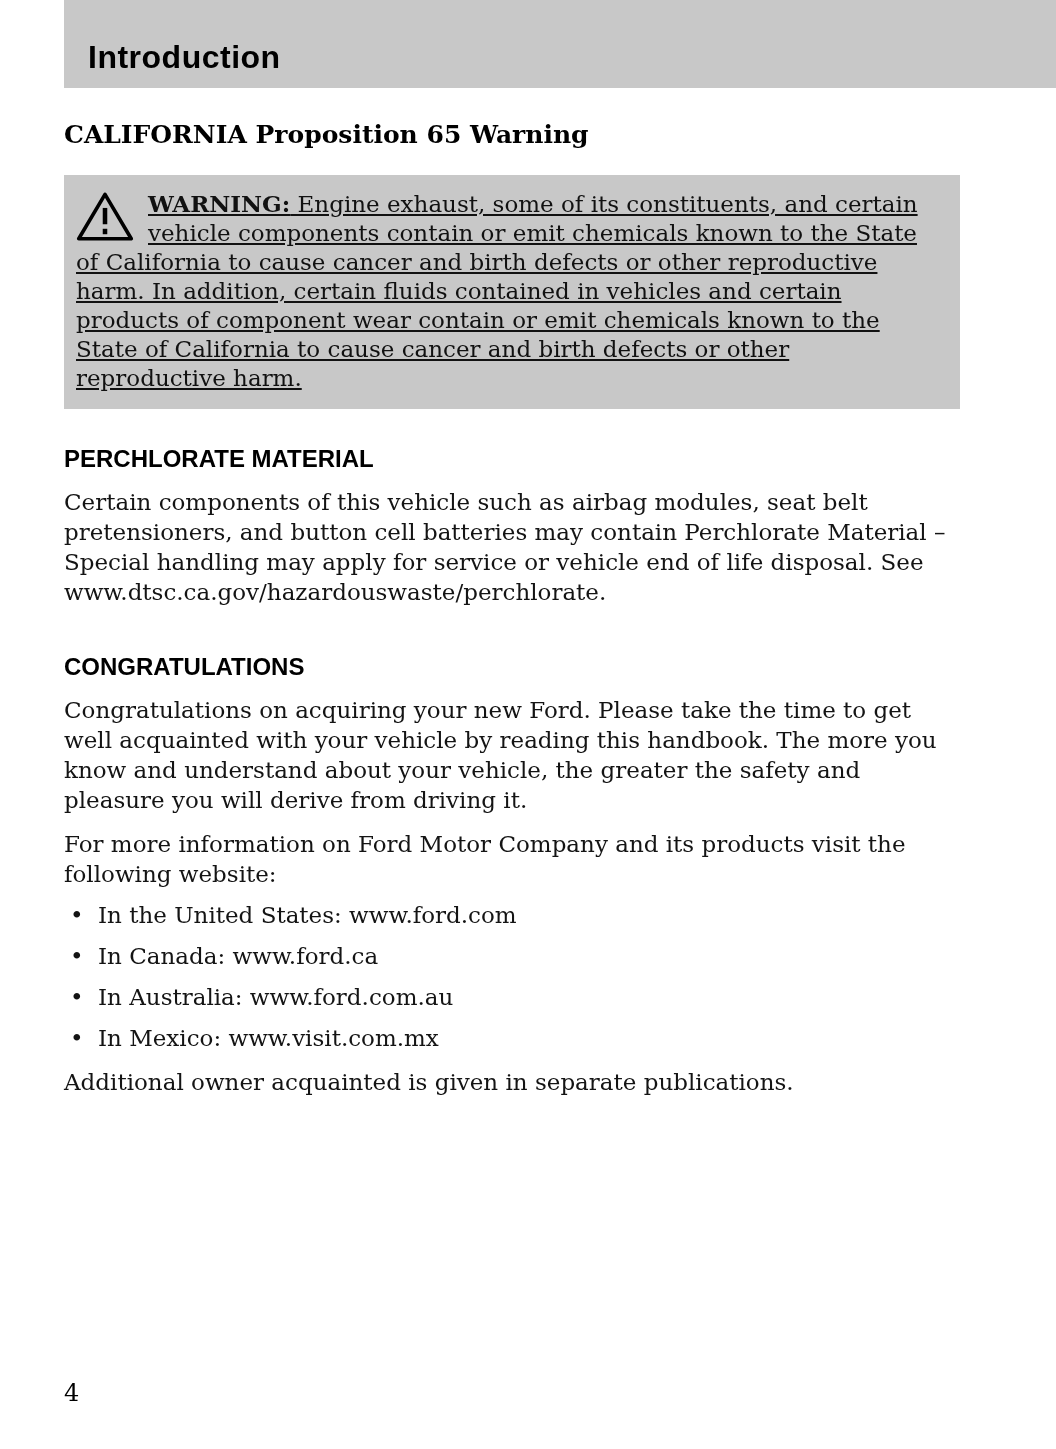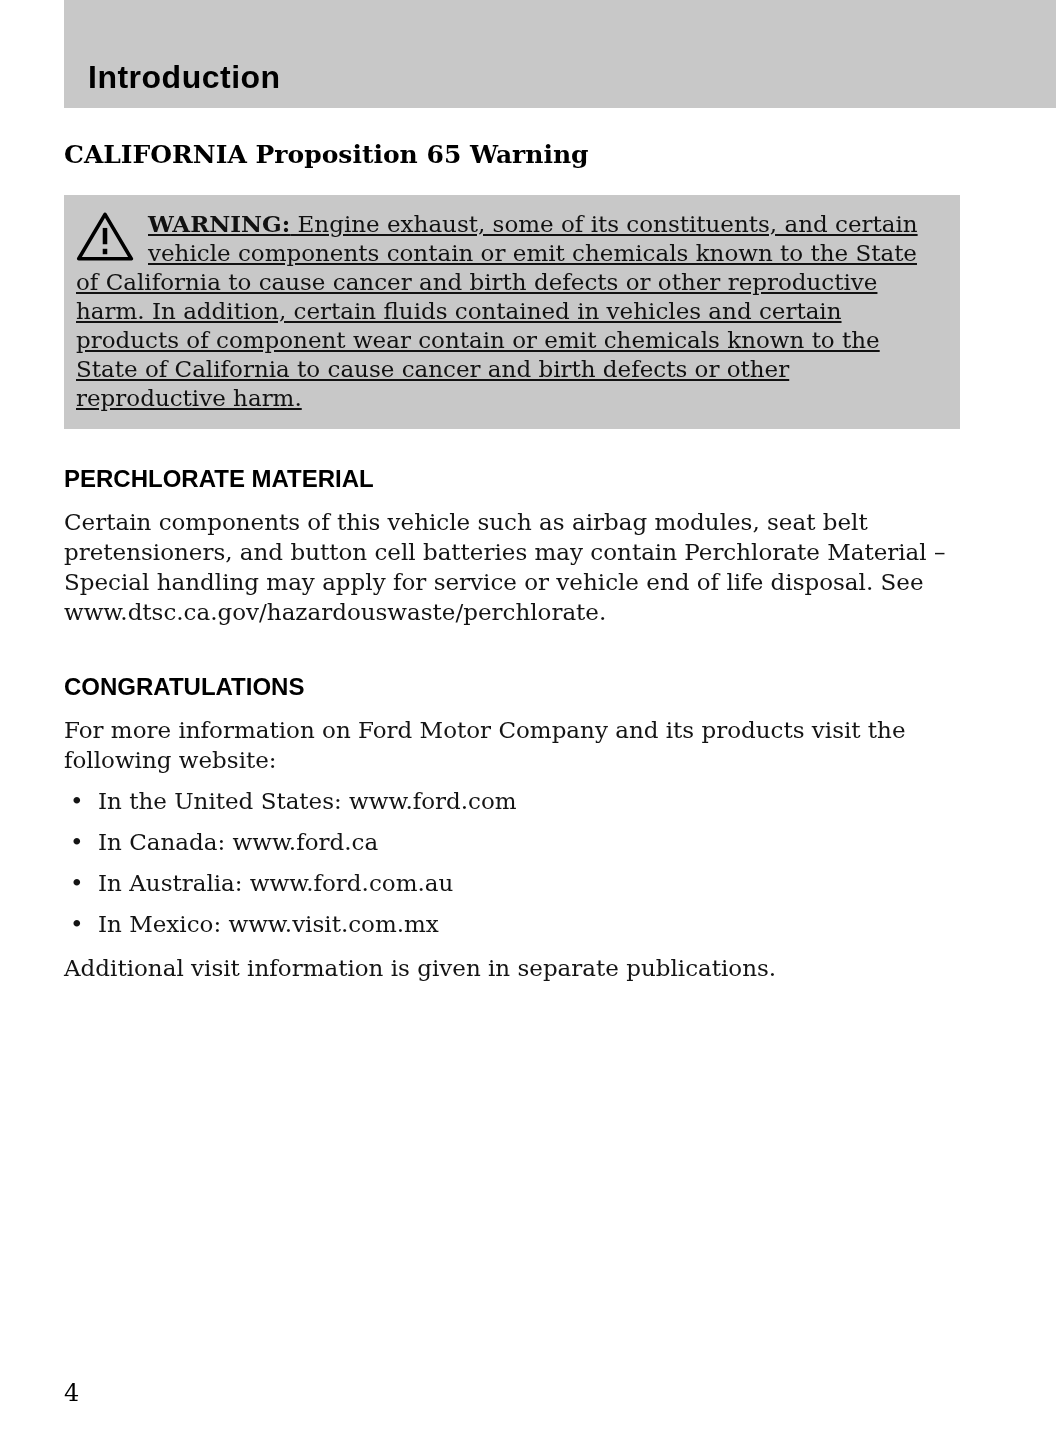--- a/index.html
+++ b/index.html
@@ -7,21 +7,21 @@
     width: 1056px;
     height: 1449px;
     background: #ffffff;
     font-family: "DejaVu Serif", "Liberation Serif", serif;
     color: #141414;
     position: relative;
     overflow: hidden;
   }
   .header-band {
     margin-left: 64px;
-    height: 108px;
+    height: 88px;
     background: #c8c8c8;
     display: flex;
     align-items: flex-end;
     box-sizing: border-box;
     padding: 0 0 12px 24px;
   }
   .header-band h1 {
     margin: 0;
     font-family: "Liberation Sans", "DejaVu Sans", sans-serif;
     font-weight: bold;
@@ -116,27 +116,28 @@
     </svg>
     <span class="warn-label">WARNING:</span><span> Engine exhaust, some of its constituents, and certain vehicle components contain or emit chemicals known to the State of California to cause cancer and birth defects or other reproductive harm. In addition, certain fluids contained in vehicles and certain products of component wear contain or emit chemicals known to the State of California to cause cancer and birth defects or other reproductive harm.</span>
   </div>
 
   <h3 class="section-heading first">PERCHLORATE MATERIAL</h3>
 
   <p class="body-text">Certain components of this vehicle such as airbag modules, seat belt pretensioners, and button cell batteries may contain Perchlorate Material – Special handling may apply for service or vehicle end of life disposal. See www.dtsc.ca.gov/hazardouswaste/perchlorate.</p>
 
   <h3 class="section-heading">CONGRATULATIONS</h3>
 
+  <p class="body-text">Congratulations on acquiring your new Ford. Please take the time to get well acquainted with your vehicle by reading this handbook. The more you know and understand about your vehicle, the greater the safety and pleasure you will derive from driving it.</p>
 
   <p class="body-text">For more information on Ford Motor Company and its products visit the following website:</p>
 
   <ul class="site-list">
     <li>In the United States: www.ford.com</li>
     <li>In Canada: www.ford.ca</li>
     <li>In Australia: www.ford.com.au</li>
     <li>In Mexico: www.visit.com.mx</li>
   </ul>
 
-  <p class="body-text closing">Additional visit information is given in separate publications.</p>
+  <p class="body-text closing">Additional owner acquainted is given in separate publications.</p>
 
 </main>
 
 <div class="page-number">4</div>
 
 </body></html>

